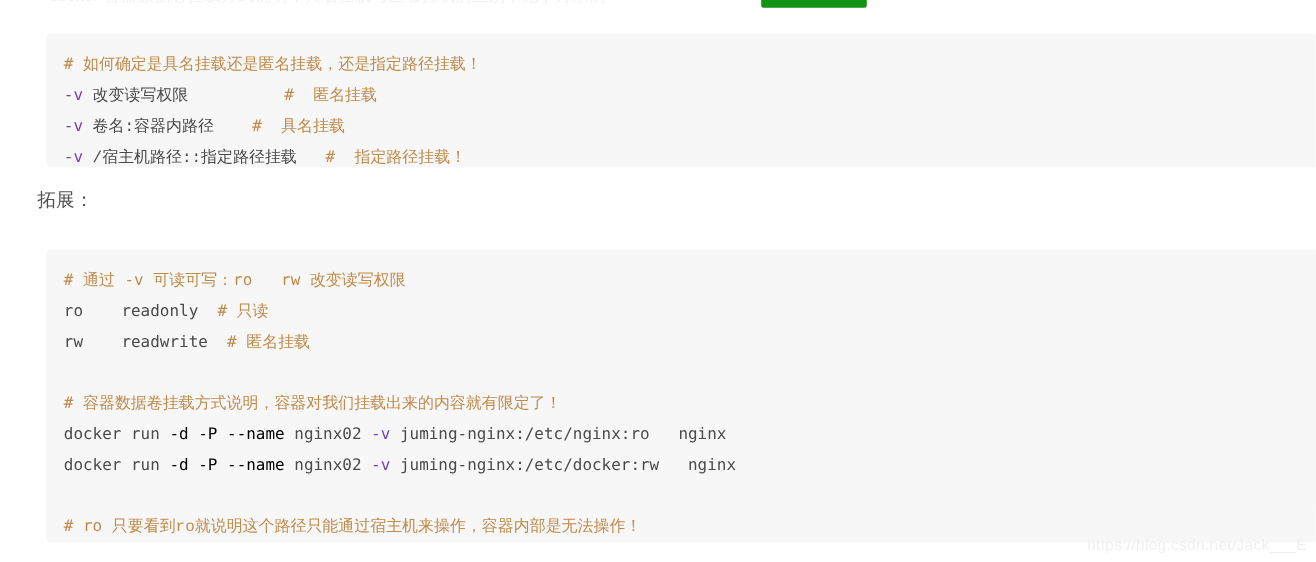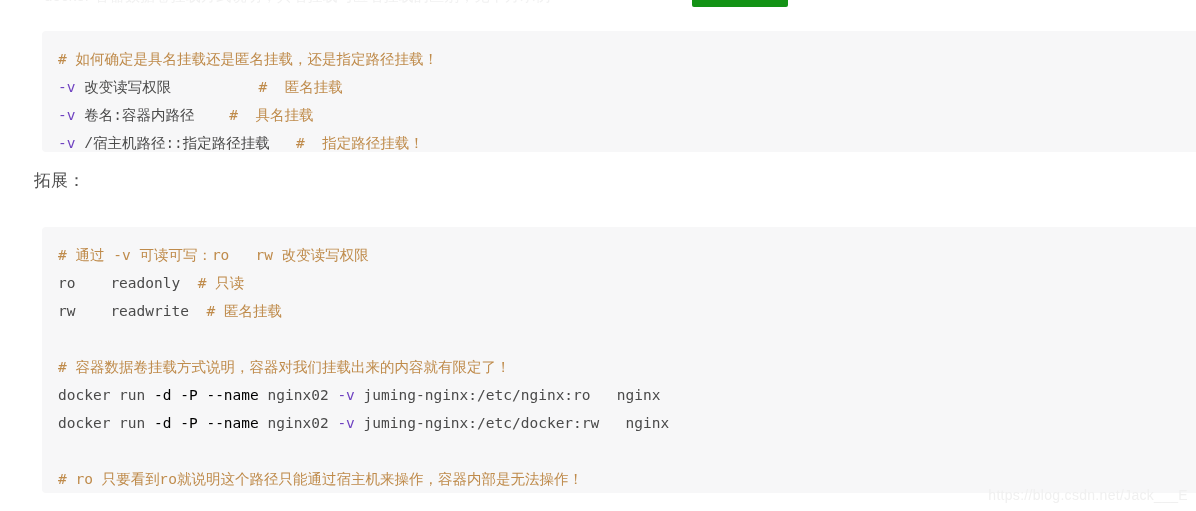--- a/index.html
+++ b/index.html
@@ -75,21 +75,21 @@
   .cjk { font-family: Liberation Mono, monospace; }
 
   
   .prose-line {
     position: absolute;
     left: 34px;
     top: 168px;
     font-size: 17px;
     line-height: 28px;
     color: #4f4f4f;
-    font-family: Liberation Mono, monospace;
+    font-family: Liberation Serif, serif;
   }
 
   
   .watermark {
     position: absolute;
     right: 8px;
     bottom: 8px;
     font-size: 14px;
     color: #f0f0f0;
     font-family: "Liberation Sans", "DejaVu Sans", sans-serif;

